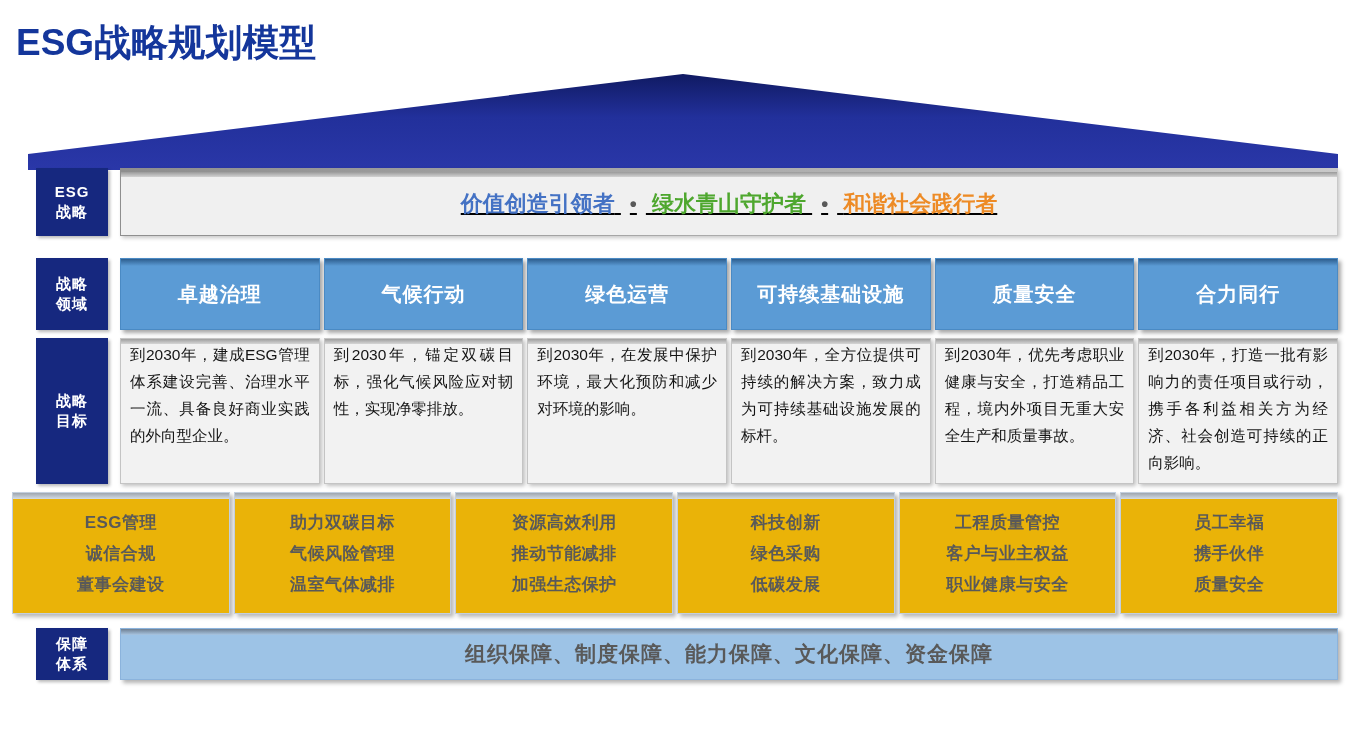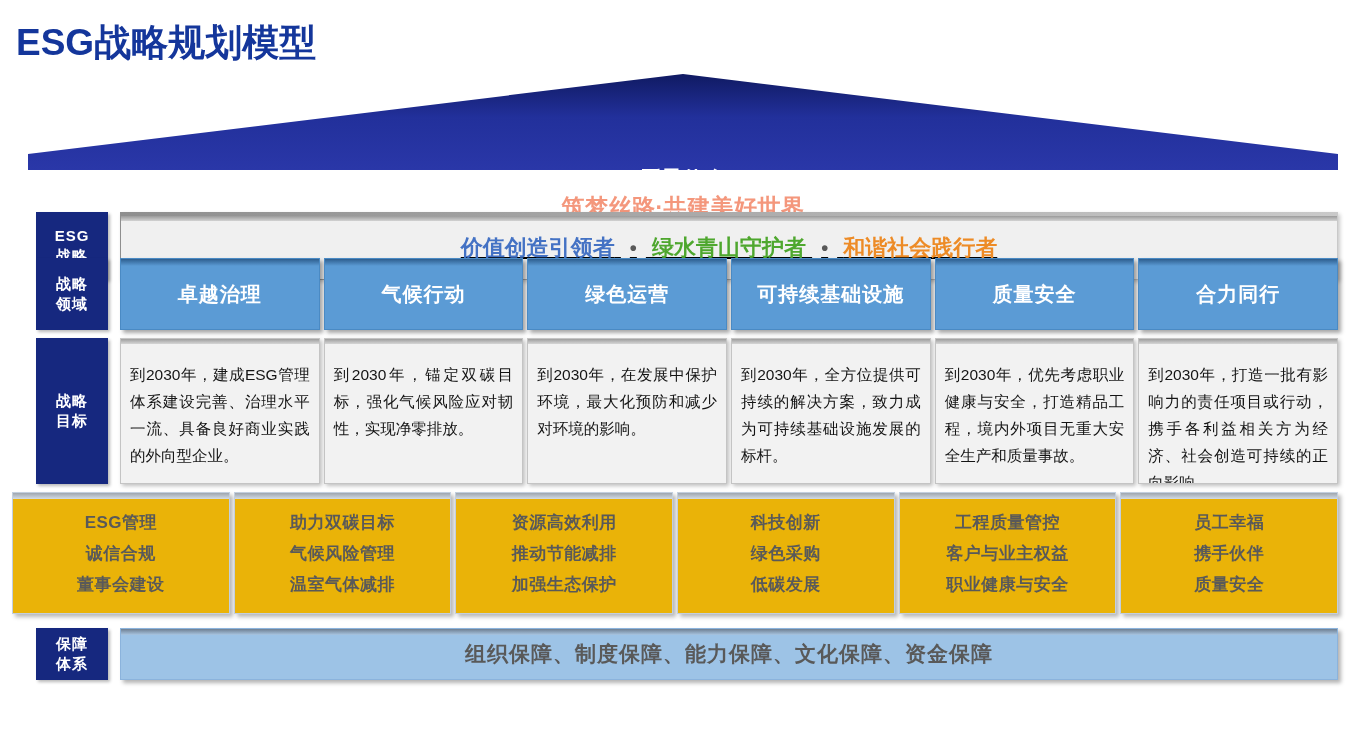--- a/index.html
+++ b/index.html
@@ -42,21 +42,21 @@
     background: #16287F;
     color: #ffffff; font-weight: bold; font-size: 15px;
     display: flex; flex-direction: column;
     align-items: center; justify-content: center;
     line-height: 20px; letter-spacing: 1px;
     box-shadow: 2px 2px 3px rgba(0,0,0,0.28);
   }
   .rowbody { flex: 1 1 auto; display: flex; margin-left: 12px; margin-right: 27px; }
 
   
-  #row-esg { top: 168px; height: 68px; margin-top: 44px; }
+  #row-esg { top: 168px; height: 68px; }
   .esg-band {
     flex: 1 1 auto;
     background: #F0F0F0;
     border: 1px solid #BFBFBF;
     border-top: 4px solid; border-image: linear-gradient(to right,#8E8E8E,#C9C9C9) 1;
     display: flex; align-items: center; justify-content: center;
     box-shadow: 2px 2px 4px rgba(0,0,0,0.22);
     position: relative;
     text-decoration: underline;
   }
@@ -86,21 +86,21 @@
   .domain-card::before{
     content:""; position:absolute; left:0; right:0; top:0; height:7px;
     background: linear-gradient(to bottom,#2E5E8E,#5B9BD5);
   }
 
   
   #row-goal { top: 338px; height: 146px; }
   .goal-card {
     background: #F2F2F2;
     border: 1px solid #C4C4C4;
-    padding: 22px 9px 8px 9px;
+    padding: 2px 9px 8px 9px;
     font-size: 15.5px; line-height: 27px; color: #141414;
     text-align: justify;
     box-shadow: 2px 2px 4px rgba(0,0,0,0.25);
     overflow: hidden;
     position: relative;
   }
   .goal-card::before{
     content:""; position:absolute; left:0; right:0; top:0; height:5px;
     background: linear-gradient(to bottom,#9E9E9E,#D6D6D6);
   }

